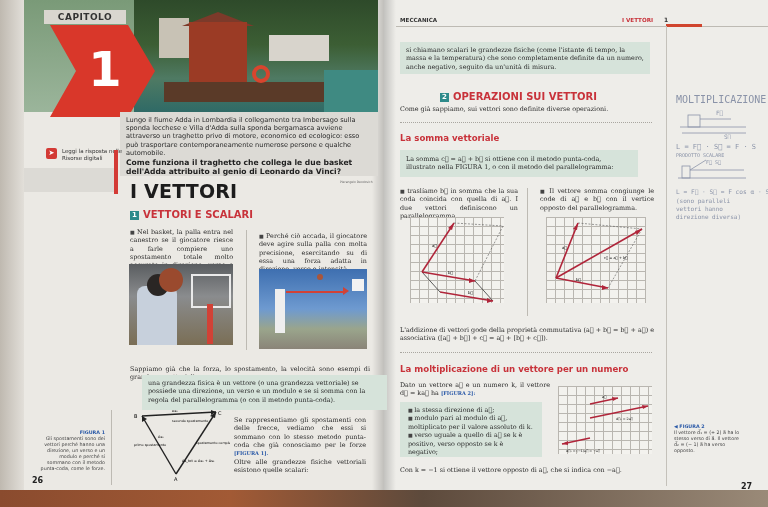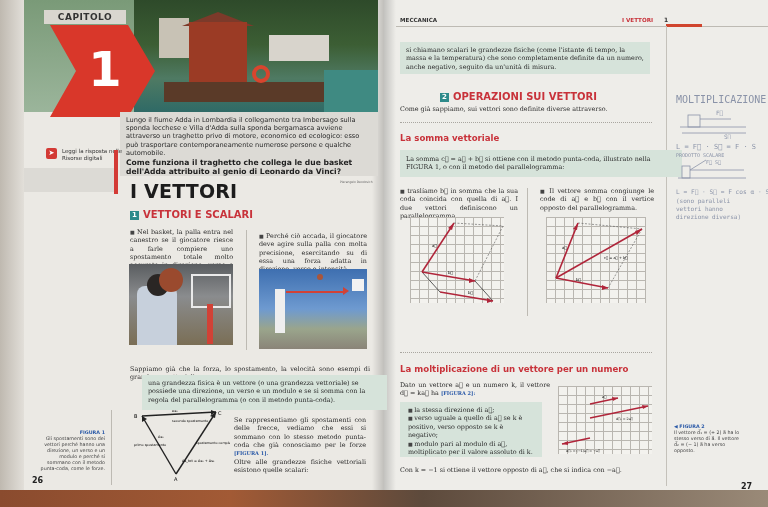--- a/index.html
+++ b/index.html
@@ -180,25 +180,25 @@
   <div class="running-num">1</div>
   <div class="header-rule"></div>
   <div class="header-red"></div>
   <div class="right-margin-rule"></div>
 
   <div class="def-box" style="left:400px; top:42px; width:250px; height:32px;">si chiamano scalari le grandezze fisiche (come l'istante di tempo, la massa e la temperatura) che sono completamente definite da un numero, anche negativo, seguito da un'unità di misura.</div>
 
   <div class="section-h" style="left:400px; top:91px;margin-left:40px;">
     <span class="sec-num">2</span><span>OPERAZIONI SUI VETTORI</span>
   </div>
-  <div class="body-text" style="left:400px; top:105px; width:250px;">Come già sappiamo, sui vettori sono definite diverse attraverso.</div>
+  <div class="body-text" style="left:400px; top:105px; width:250px;">Come già sappiamo, sui vettori sono definite diverse operazioni.</div>
   <div class="dotted" style="left:400px; top:122px; width:252px;"></div>
 
   <div class="sub-h" style="left:400px; top:133px;">La somma vettoriale</div>
-  <div class="def-box" style="left:400px; top:150px; width:282px; height:27px; padding-top:5px;">La somma c⃗ = a⃗ + b⃗ si ottiene con il metodo punta-coda, illustrato nella FIGURA 1, o con il metodo del parallelogramma:</div>
+  <div class="def-box" style="left:400px; top:150px; width:238px; height:27px; padding-top:5px;">La somma c⃗ = a⃗ + b⃗ si ottiene con il metodo punta-coda, illustrato nella FIGURA 1, o con il metodo del parallelogramma:</div>
 
   <div class="body-text bullet" style="left:400px; top:187px; width:118px;"><span>traslíamo b⃗ in somma che la sua coda coincida con quella di a⃗. I due vettori definiscono un parallelogramma.</span></div>
   <div class="col-divider" style="left:527px; top:188px; height:128px;"></div>
   <div class="body-text bullet" style="left:540px; top:187px; width:114px;"><span>Il vettore somma congiunge le code di a⃗ e b⃗ con il vertice opposto del parallelogramma.</span></div>
 
   <div class="grid" style="left:410px; top:217px; width:94px; height:86px;"></div>
   <svg style="position:absolute; left:410px; top:217px; width:94px; height:86px;" viewBox="0 0 94 86">
     <line x1="44" y1="6" x2="93" y2="9" stroke="#555" stroke-width="0.6" stroke-dasharray="2,1.5"></line>
     <line x1="93" y1="9" x2="65" y2="64" stroke="#555" stroke-width="0.6" stroke-dasharray="2,1.5"></line>
     <line x1="12" y1="55" x2="30" y2="75" stroke="#333" stroke-width="0.8"></line>
@@ -222,29 +222,30 @@
     <polygon points="32,6 27,12 31,13" fill="#b0253a"></polygon>
     <line x1="10" y1="61" x2="62" y2="71" stroke="#b0253a" stroke-width="1.6"></line>
     <polygon points="62,71 56,68 56,73" fill="#b0253a"></polygon>
     <line x1="10" y1="61" x2="96" y2="12" stroke="#b0253a" stroke-width="1.6"></line>
     <polygon points="96,12 89,14 91,18" fill="#b0253a"></polygon>
     <text x="16" y="32" font-size="4" font-family="DejaVu Serif">a⃗</text>
     <text x="30" y="64" font-size="4" font-family="DejaVu Serif">b⃗</text>
     <text x="58" y="42" font-size="3.6" font-family="DejaVu Serif">c⃗ = a⃗ + b⃗</text>
   </svg>
 
+  <div class="body-text" style="left:400px; top:326px; width:254px;">L'addizione di vettori gode della proprietà commutativa (a⃗ + b⃗ = b⃗ + a⃗) e associativa ([a⃗ + b⃗] + c⃗ = a⃗ + [b⃗ + c⃗]).</div>
   <div class="dotted" style="left:400px; top:352px; width:252px;"></div>
 
   <div class="sub-h" style="left:400px; top:364px;">La moltiplicazione di un vettore per un numero</div>
   <div class="body-text" style="left:400px; top:381px; width:150px;"><span>Dato un vettore a⃗ e un numero k, il vettore d⃗ = ka⃗ ha</span> <span class="fig-label" style="font-size:5px;">[FIGURA 2]:</span></div>
 
   <div class="def-box" style="left:400px; top:402px; width:142px; height:55px; padding:4px 8px;">
     <div class="bullet">la stessa direzione di a⃗;</div>
+    <div class="bullet">modulo pari al modulo di a⃗, moltiplicato per il valore assoluto di k.</div>
     <div class="bullet">verso uguale a quello di a⃗ se k è positivo, verso opposto se k è negativo;</div>
-    <div class="bullet">modulo pari al modulo di a⃗, moltiplicato per il valore assoluto di k.</div>
   </div>
 
   <div class="grid" style="left:558px; top:386px; width:94px; height:68px;"></div>
   <svg style="position:absolute; left:558px; top:386px; width:94px; height:68px;" viewBox="0 0 94 68">
     <line x1="32" y1="18" x2="60" y2="12" stroke="#b0253a" stroke-width="1.5"></line>
     <polygon points="60,12 54,11 55,15" fill="#b0253a"></polygon>
     <line x1="32" y1="32" x2="90" y2="20" stroke="#b0253a" stroke-width="1.5"></line>
     <polygon points="90,20 84,19 85,23" fill="#b0253a"></polygon>
     <line x1="32" y1="52" x2="4" y2="58" stroke="#b0253a" stroke-width="1.5"></line>
     <polygon points="4,58 10,55 10,59" fill="#b0253a"></polygon>

